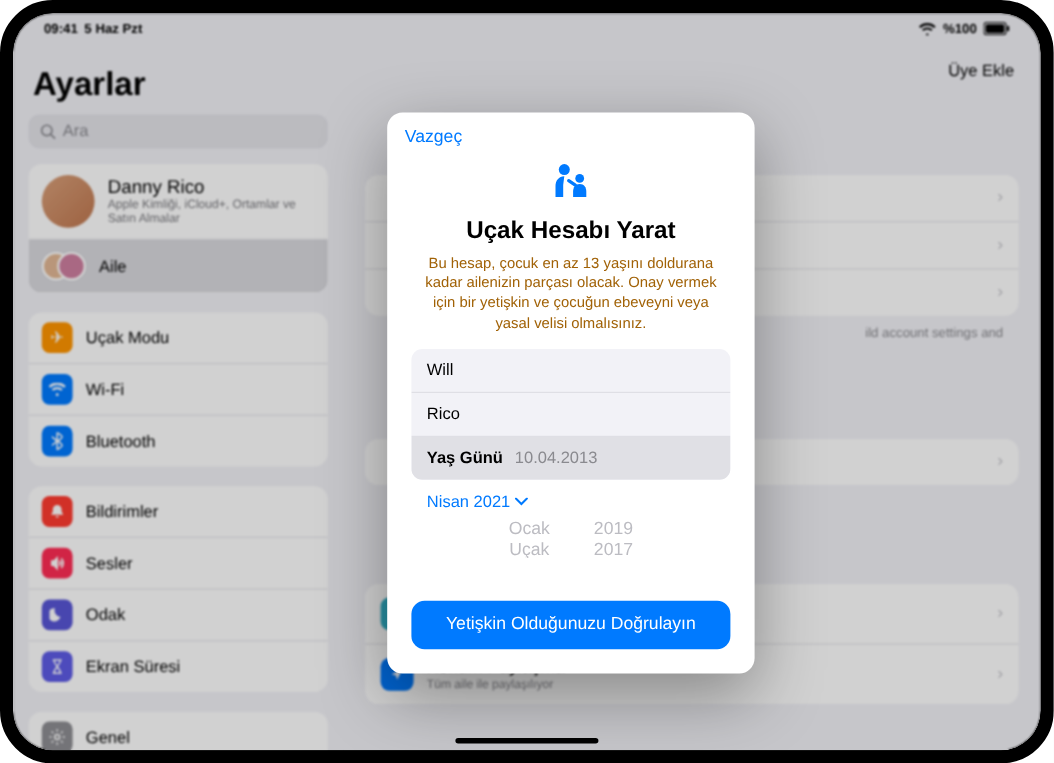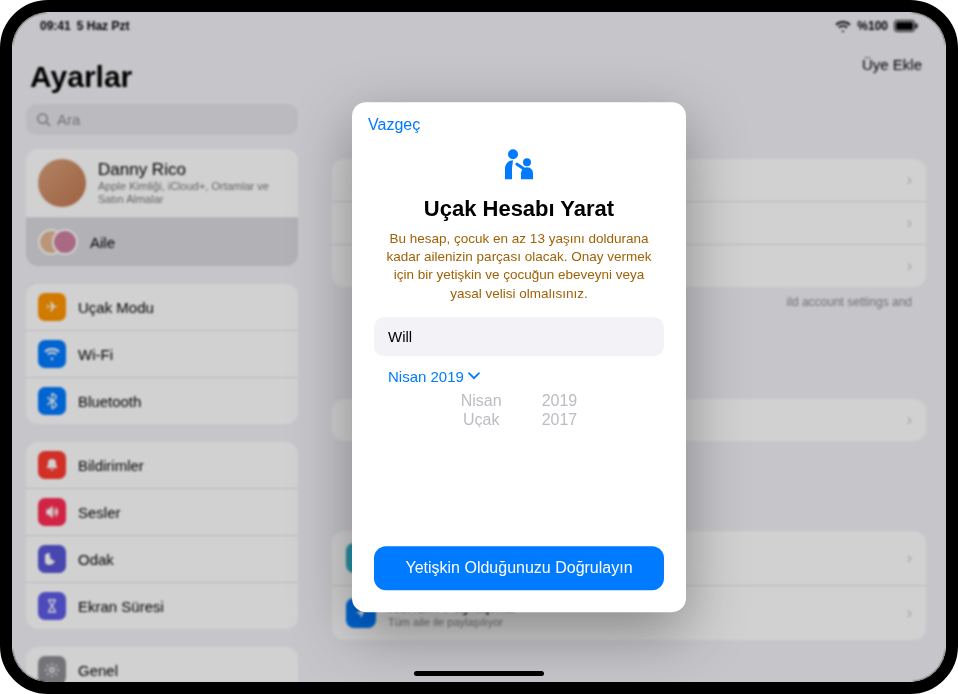--- a/index.html
+++ b/index.html
@@ -457,34 +457,41 @@
             <path d="M20 20l6 4" stroke="#007aff" stroke-width="3" stroke-linecap="round"></path>
           </svg>
         </div>
         <div class="modal-title">Uçak Hesabı Yarat</div>
         <div class="modal-desc">Bu hesap, çocuk en az 13 yaşını doldurana kadar ailenizin parçası olacak. Onay vermek için bir yetişkin ve çocuğun ebeveyni veya yasal velisi olmalısınız.</div>
 
         <div class="form">
           <div class="form-row">
             <span>Will</span>
           </div>
+          <div class="form-row">
+            <span>Rico</span>
+          </div>
+          <div class="form-row sel">
+            <span class="form-label">Yaş Günü</span>
+            <span class="form-val">10.04.2013</span>
+          </div>
         </div>
 
         <div class="month-picker">
-          <span>Nisan 2019</span>
+          <span>Nisan 2021</span>
           <span>
             <svg width="12" height="8" viewBox="0 0 12 8">
                 <path d="M1 1l5 5 5-5" stroke="#007aff" stroke-width="1.8" fill="none" stroke-linecap="round"></path>
               </svg>
           </span>
         </div>
 
         <div class="wheel">
           <div class="wheel-col">
-            <span>Nisan</span>
+            <span>Ocak</span>
             <span>Uçak</span>
           </div>
           <div class="wheel-col">
             <span>2019</span>
             <span>2017</span>
           </div>
         </div>
       </div>
       <div class="modal-footer">
         <button class="verify-btn">Yetişkin Olduğunuzu Doğrulayın</button>

